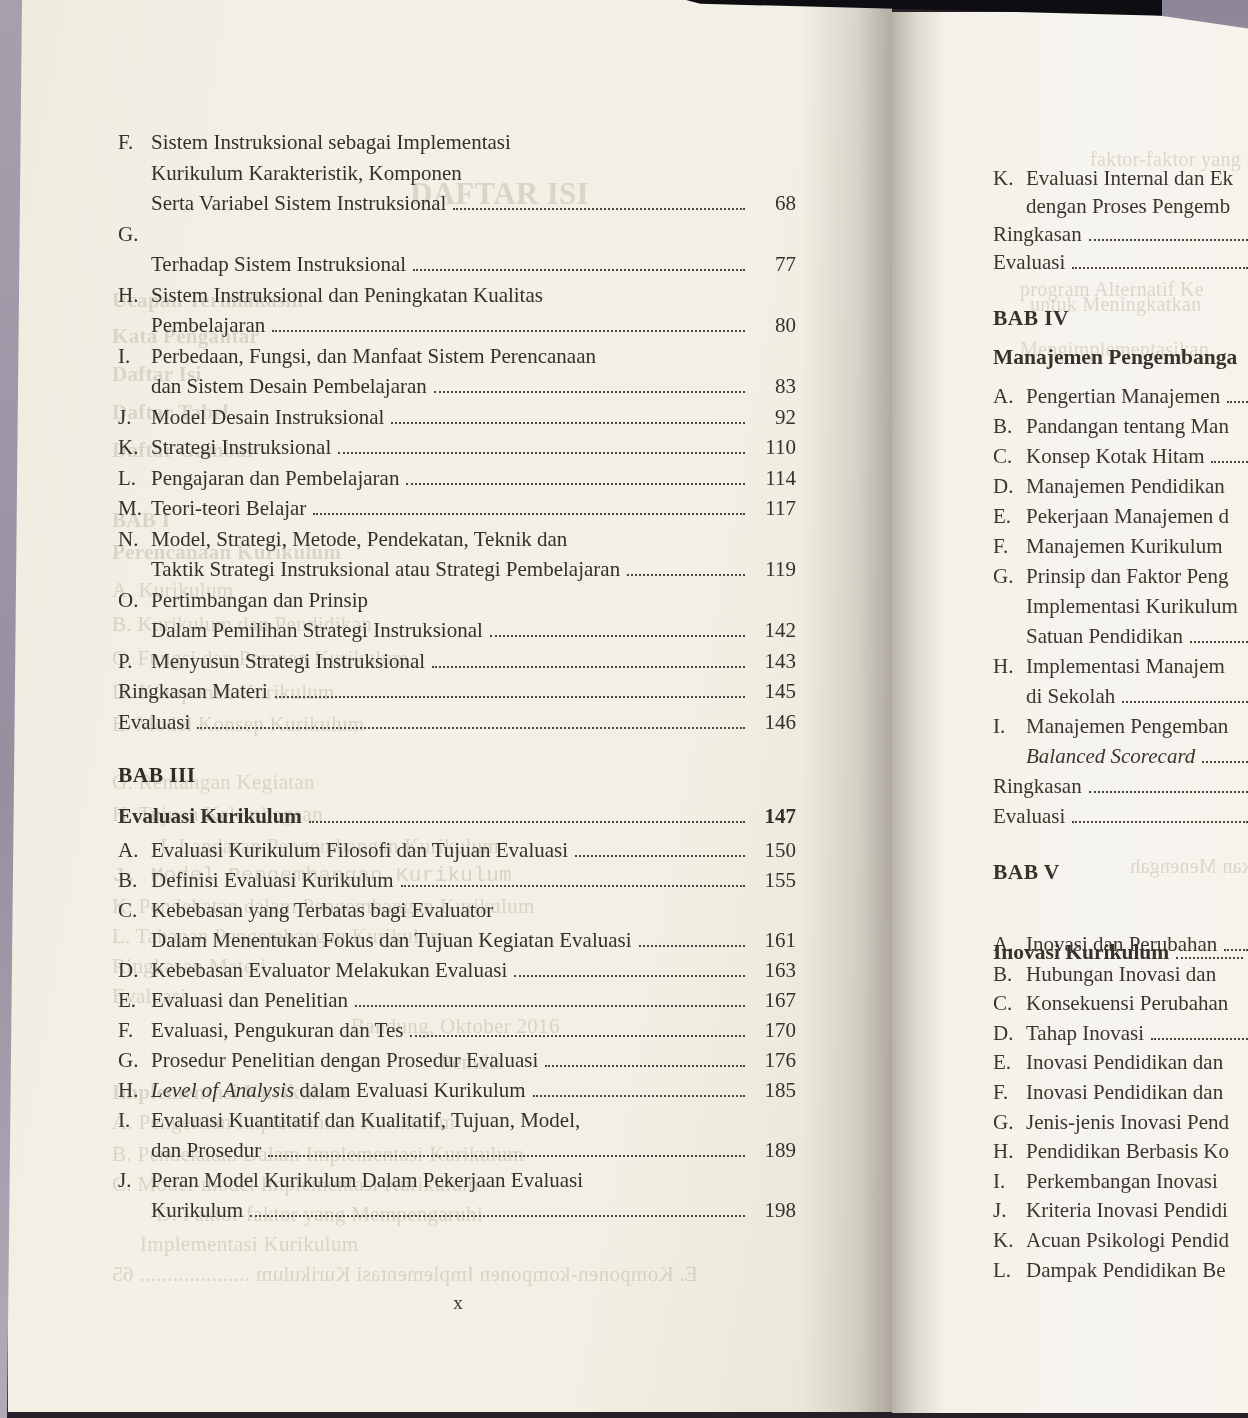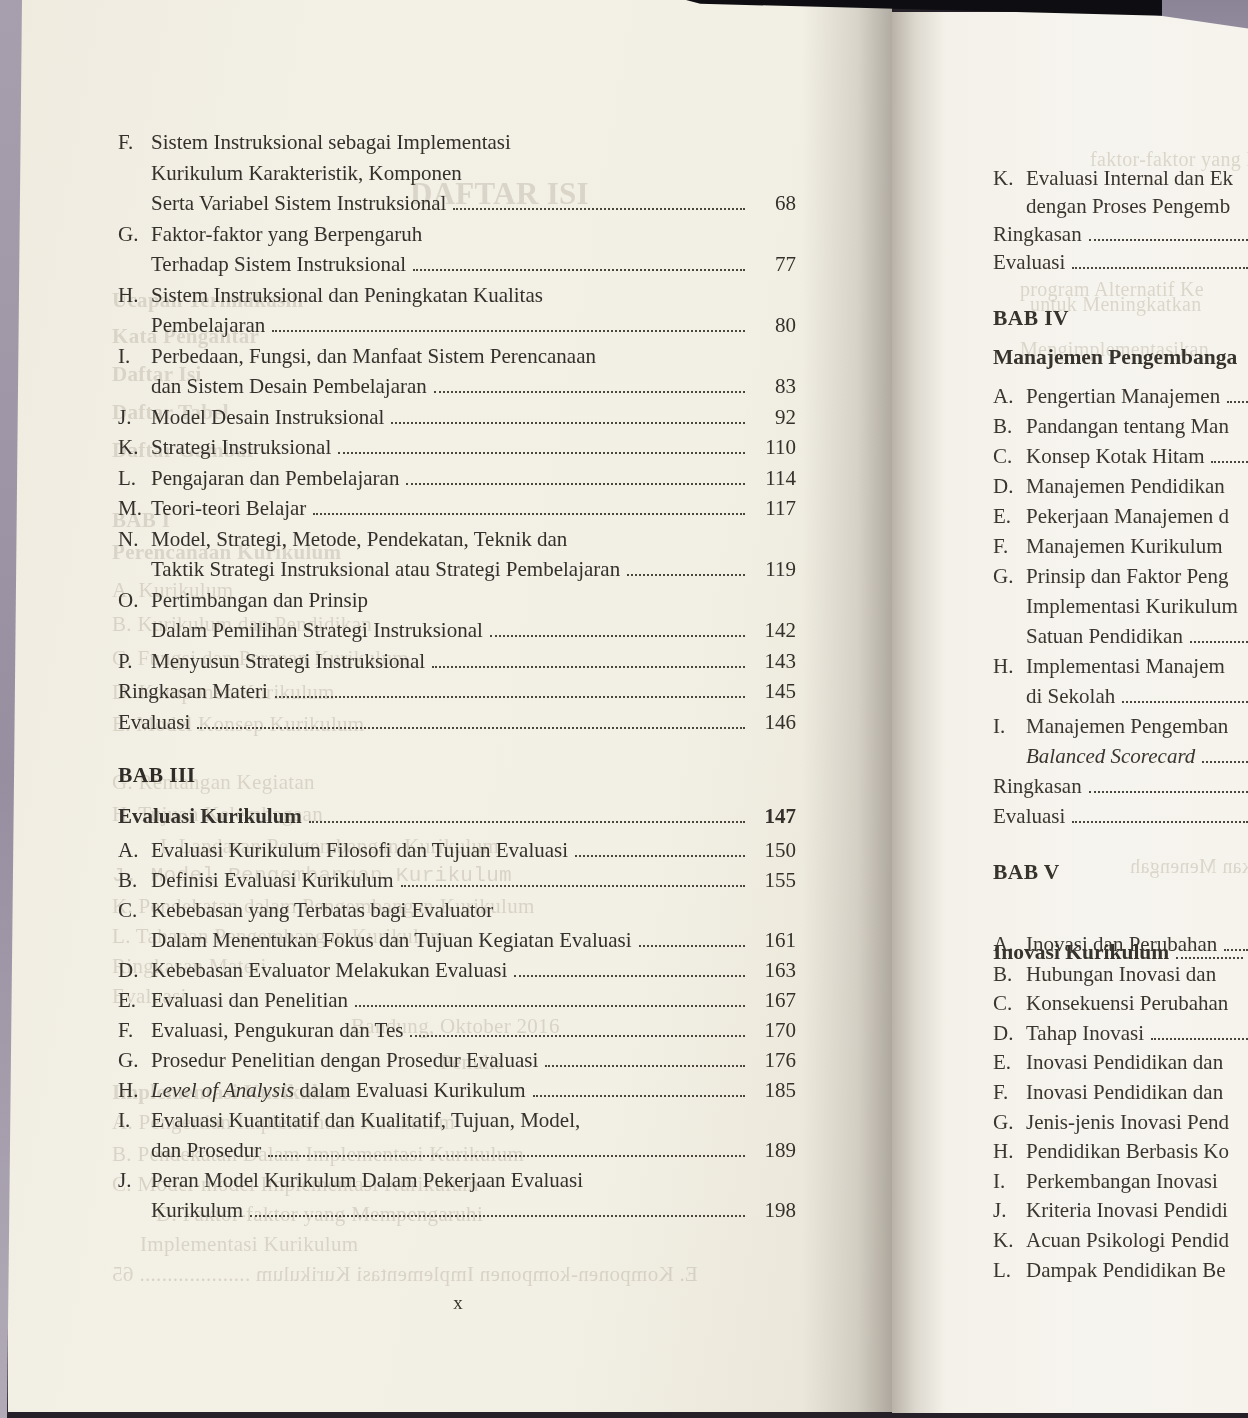--- a/index.html
+++ b/index.html
@@ -142,21 +142,20 @@
           <span class="txt">Kurikulum Karakteristik, Komponen</span>
         </div>
         <div class="row">
           <span class="lbl"></span>
           <span class="txt">Serta Variabel Sistem Instruksional</span>
           <span class="dots"></span>
           <span class="num">68</span>
         </div>
         <div class="row">
           <span class="lbl">G.</span>
-          <span class="txt">Faktor-faktor yang Berpengaruh</span>
         </div>
         <div class="row">
           <span class="lbl"></span>
           <span class="txt">Terhadap Sistem Instruksional</span>
           <span class="dots"></span>
           <span class="num">77</span>
         </div>
         <div class="row">
           <span class="lbl">H.</span>
           <span class="txt">Sistem Instruksional dan Peningkatan Kualitas</span>

